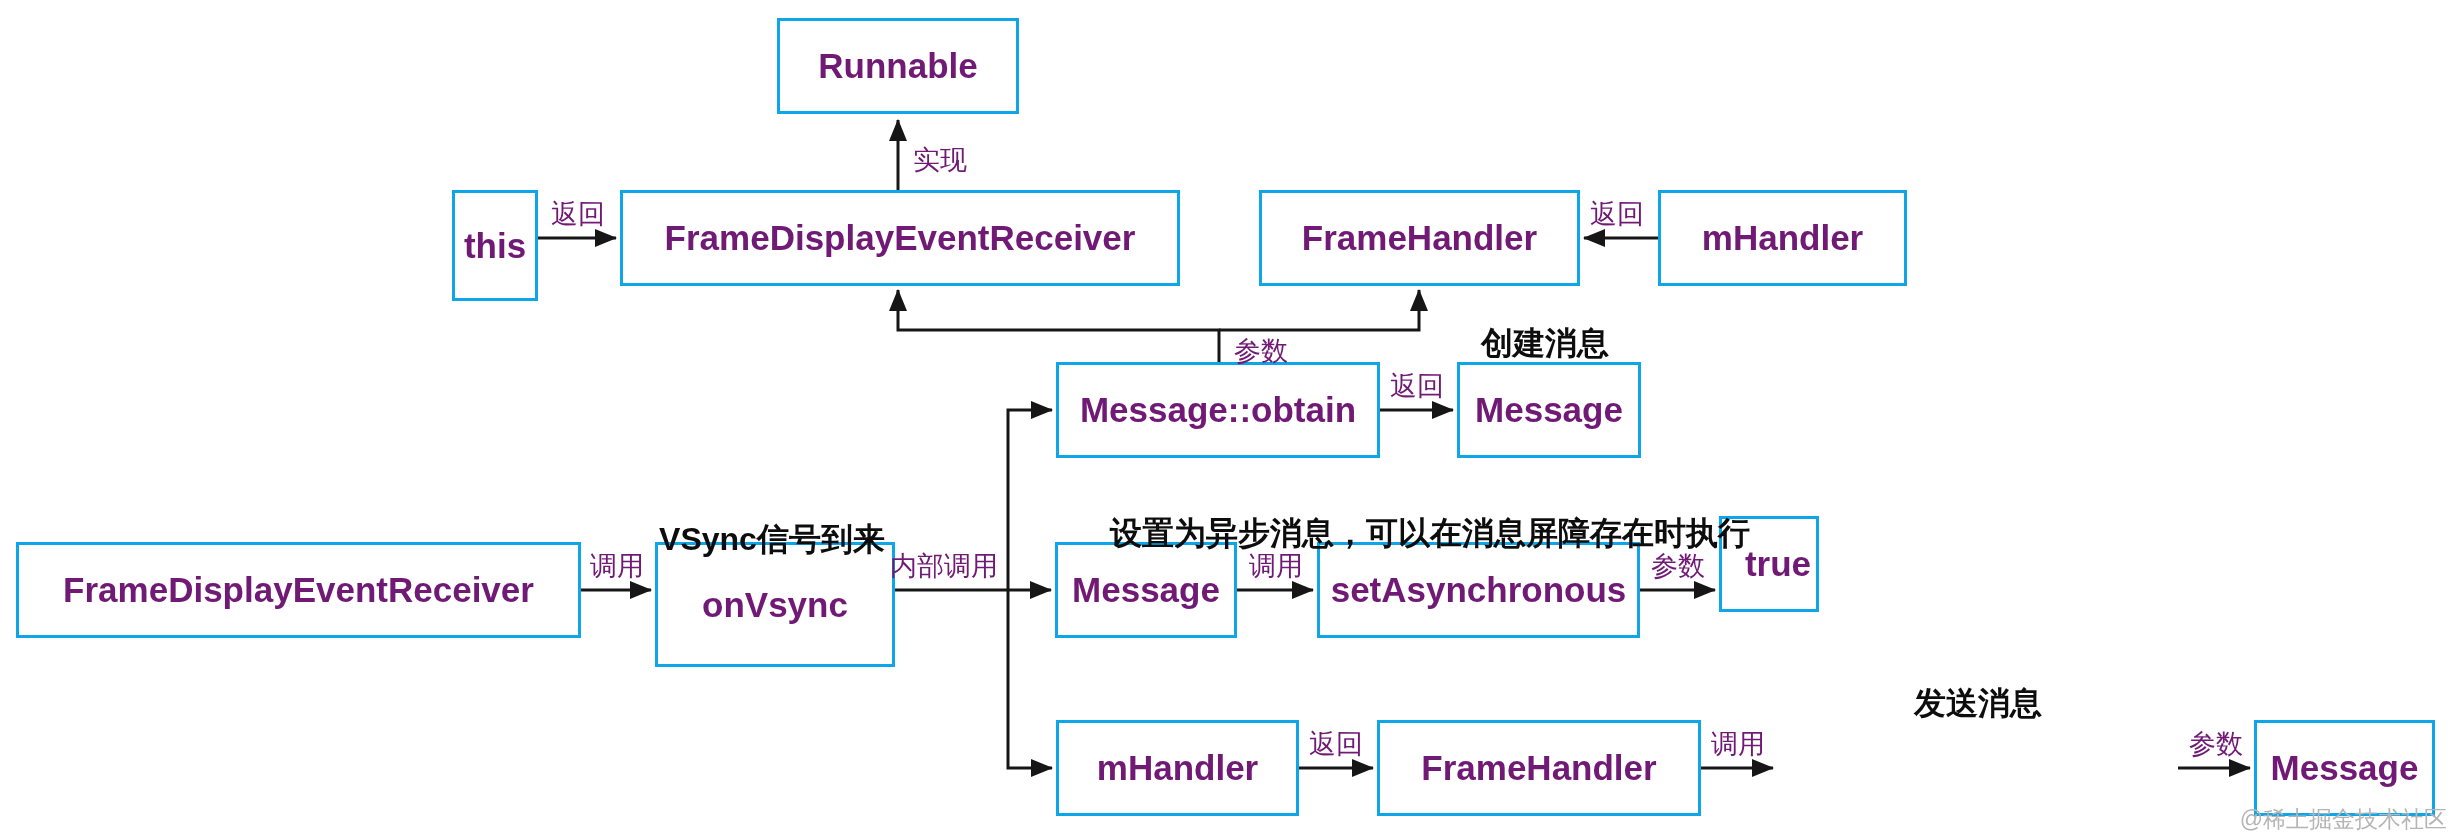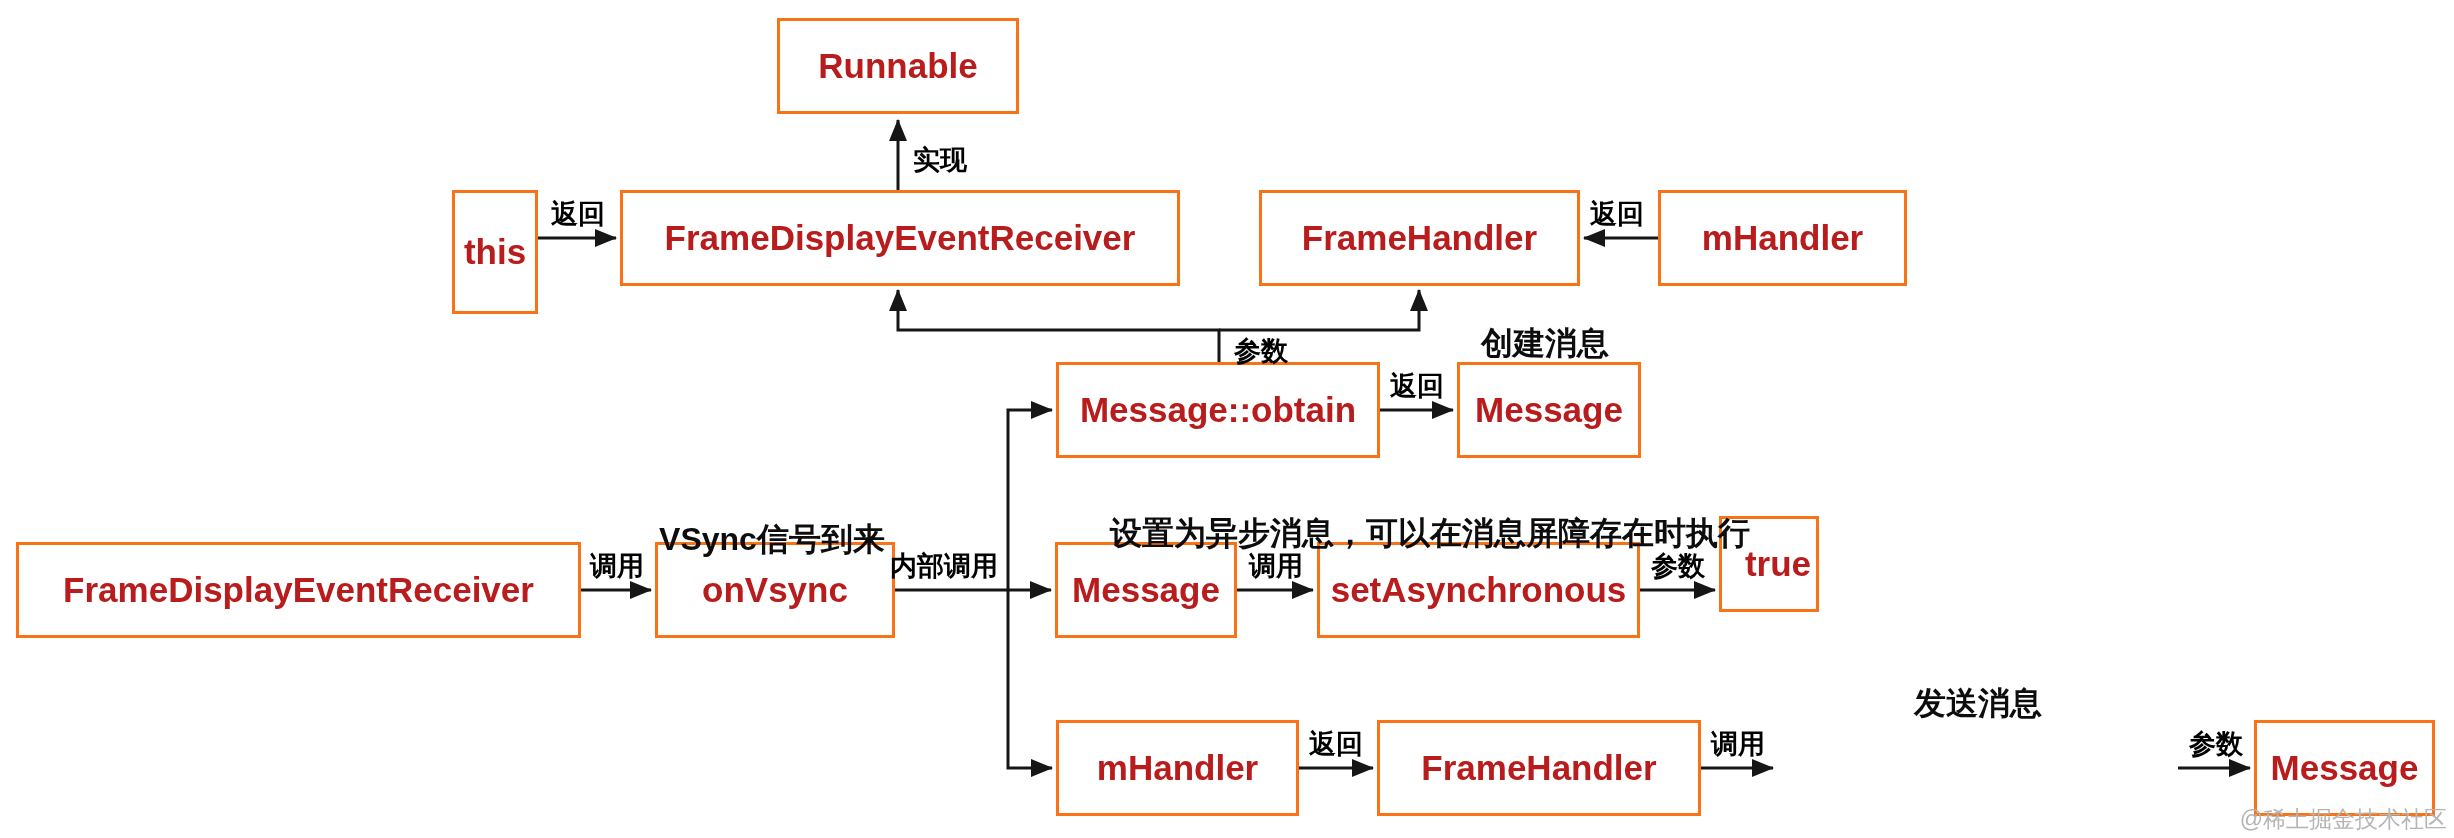--- a/index.html
+++ b/index.html
@@ -17,37 +17,37 @@
   }
   #wires {
     position: absolute;
     left: 0; top: 0;
     width: 2454px;
     height: 838px;
   }
   .node {
     position: absolute;
     box-sizing: border-box;
-    border: 3px solid #f97316;
+    border: 3px solid #0ea5e9;
     background: #ffffff;
     display: flex;
     align-items: center;
     justify-content: center;
     font-weight: bold;
     font-size: 35px;
-    color: #b91c1c;
+    color: #701a75;
     white-space: nowrap;
     letter-spacing: 0px;
     text-align: right;
   }
   .edge-label {
     position: absolute;
     font-size: 27px;
-    font-weight: bold;
-    color: #000000;
+    font-weight: normal;
+    color: #701a75;
     white-space: nowrap;
     transform: translateX(-50%);
   }
   .caption {
     position: absolute;
     font-size: 32px;
     font-weight: bold;
     color: #0d0d0d;
     white-space: nowrap;
     transform: translateX(-50%);
@@ -100,35 +100,35 @@
       <path d="M1299,768 L1373,768" marker-end="url(#arrow)"></path>
 
       <path d="M1701,768 L1773,768" marker-end="url(#arrow)"></path>
 
       <path d="M2178,768 L2250,768" marker-end="url(#arrow)"></path>
     </g>
   </svg>
 
   <div class="node" style="left:777px;  top:18px;  width:242px; height:96px;">Runnable</div>
 
-  <div class="node" style="left:452px;  top:190px; width:86px;  height:124px;">this</div>
+  <div class="node" style="left:452px;  top:190px; width:86px;  height:111px;">this</div>
 
   <div class="node" style="left:620px;  top:190px; width:560px; height:96px;">FrameDisplayEventReceiver</div>
 
   <div class="node" style="left:1259px; top:190px; width:321px; height:96px;">FrameHandler</div>
 
   <div class="node" style="left:1658px; top:190px; width:249px; height:96px;">mHandler</div>
 
   <div class="node" style="left:1056px; top:362px; width:324px; height:96px;">Message::obtain</div>
 
   <div class="node" style="left:1457px; top:362px; width:184px; height:96px;">Message</div>
 
   <div class="node" style="left:16px;   top:542px; width:565px; height:96px;">FrameDisplayEventReceiver</div>
 
-  <div class="node" style="left:655px;  top:542px; width:240px; height:96px;">onVsync</div>
+  <div class="node" style="left:655px;  top:542px; width:240px; height:125px;">onVsync</div>
 
   <div class="node" style="left:1055px; top:542px; width:182px; height:96px;">Message</div>
 
   <div class="node" style="left:1317px; top:542px; width:323px; height:96px;">setAsynchronous</div>
 
   <div class="node" style="left:1719px; top:516px; width:100px;  height:96px;padding-left:18px;">true</div>
 
   <div class="node" style="left:1056px; top:720px; width:243px; height:96px;">mHandler</div>
 
   <div class="node" style="left:1377px; top:720px; width:324px; height:96px;">FrameHandler</div>

